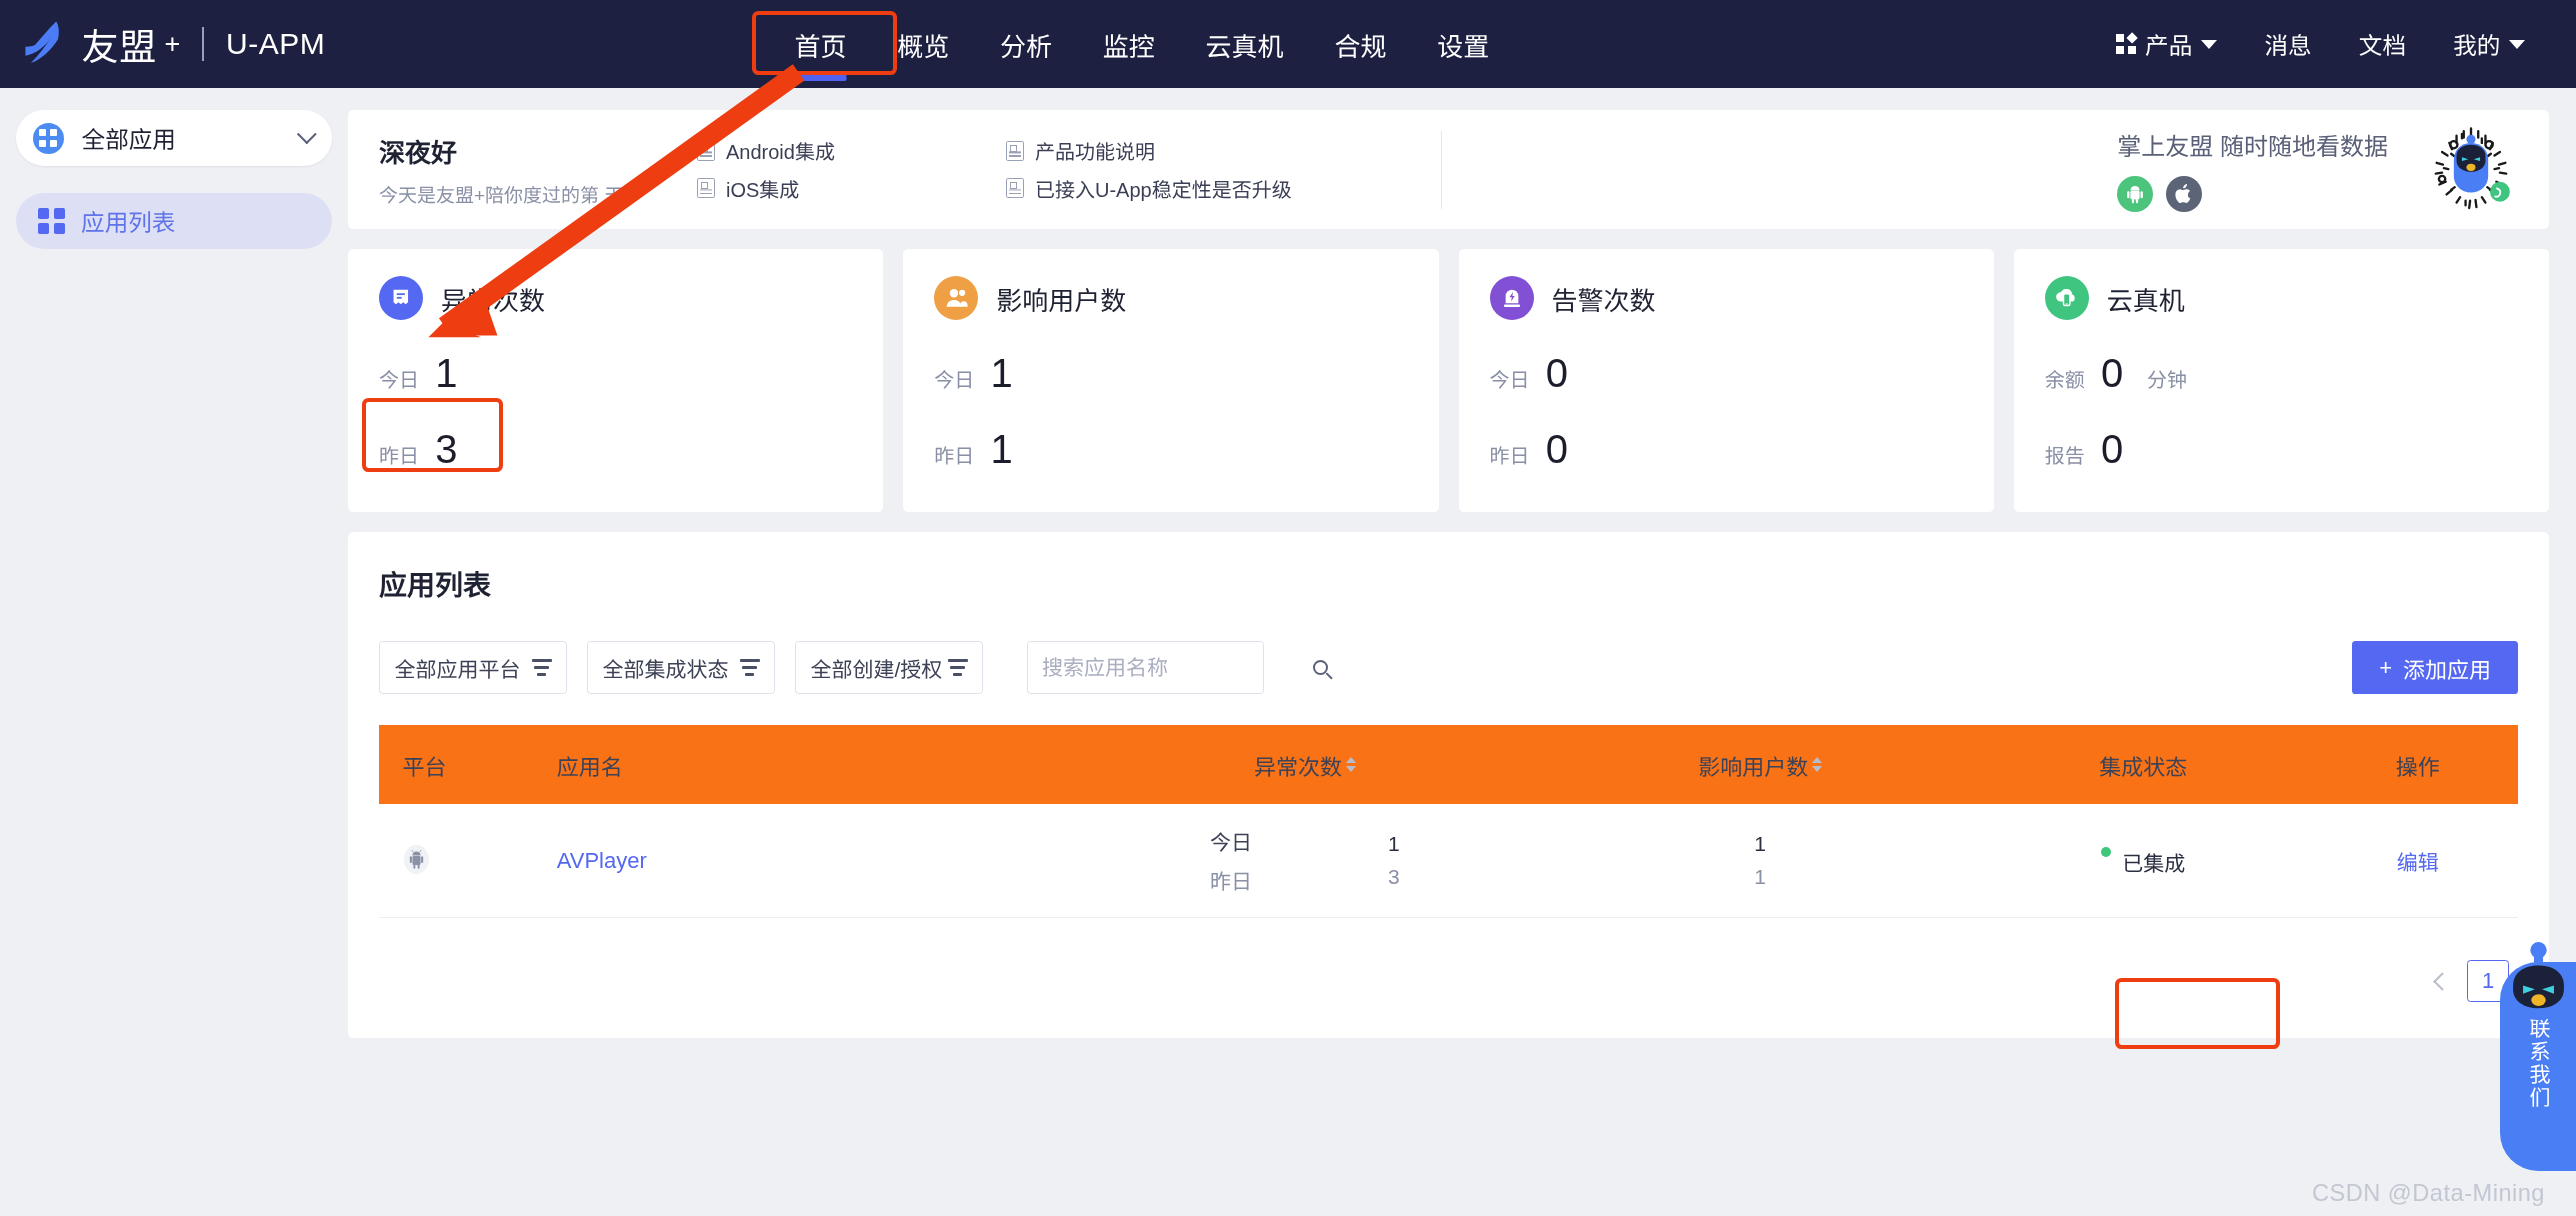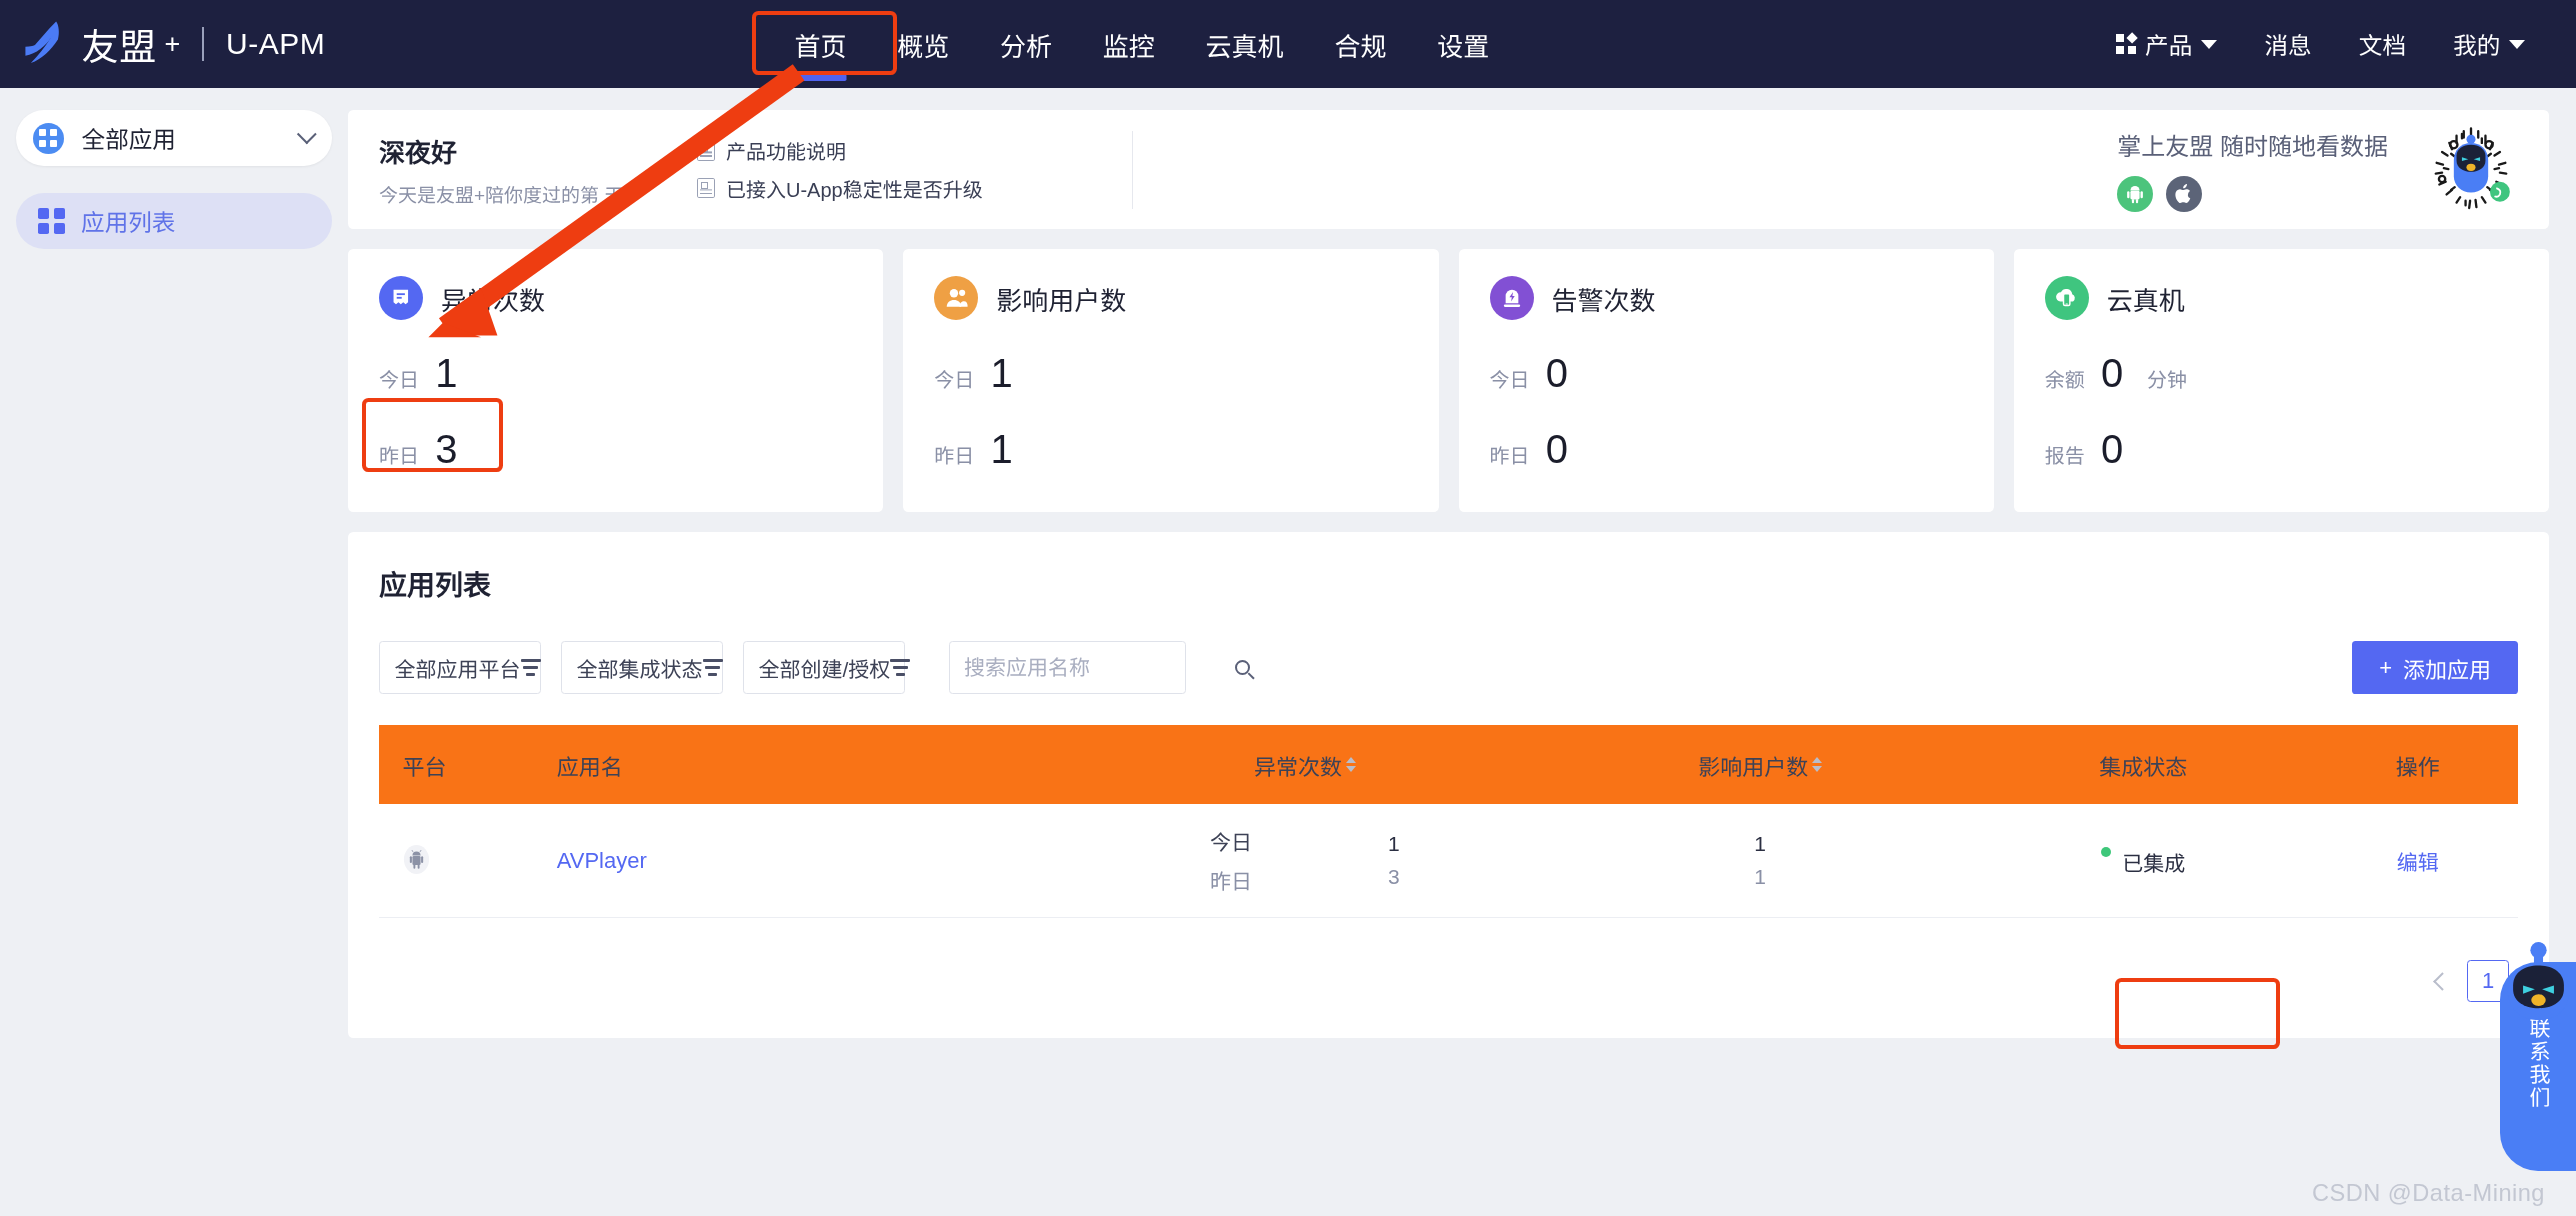--- a/index.html
+++ b/index.html
@@ -145,21 +145,21 @@
   .stat-lbl { font-size: 20px; color: #8a90a6; }
   .stat-val { font-size: 40px; color: #1b1d2b; font-weight: 300; }
   .stat-unit { font-size: 20px; color: #8a90a6; margin-left: 7.3px; }
 
   
   .panel { margin-top: 20px; background: #fff; border-radius: 5.4px; padding: 31px 31px 36px 31px;
            min-height: 472px; }
   .panel-title { font-size: 28px; color: #1f2233; font-weight: 700; }
   .toolbar { display: flex; align-items: center; gap: 20px; margin-top: 38px; }
   .filter-box {
-    width: 162px; height: 53px; border: 0.9px solid #dfe2ea; border-radius: 3.6px;
+    width: 188px; height: 53px; border: 0.9px solid #dfe2ea; border-radius: 3.6px;
     display: flex; align-items: center; padding: 0 14.5px; cursor: pointer;
     justify-content: space-between;
   }
   .filter-box .t { font-size: 21px; color: #3d4256; white-space: nowrap; }
   .filt-ico { display: flex; flex-direction: column; gap: 3.6px; align-items: center; }
   .filt-ico i { height: 3.6px; background: #4a4f66; display: block; border-radius: 0.9px; }
   .filt-ico i:nth-child(1) { width: 20px; }
   .filt-ico i:nth-child(2) { width: 14.5px; }
   .filt-ico i:nth-child(3) { width: 9px; }
   .search-box {
@@ -336,20 +336,30 @@
     </div>
 
     <div class="main">
 
       <div class="card banner">
         <div class="greet-col">
           <div class="greet-title">深夜好</div>
           <div class="greet-sub">今天是友盟+陪你度过的第  天</div>
         </div>
 
+        <div class="links-col">
+          <div class="link-row">
+            <span class="book-ico"></span>
+            <span>Android集成</span>
+          </div>
+          <div class="link-row">
+            <span class="book-ico"></span>
+            <span>iOS集成</span>
+          </div>
+        </div>
 
         <div class="links-col wide">
           <div class="link-row">
             <span class="book-ico"></span>
             <span>产品功能说明</span>
           </div>
           <div class="link-row">
             <span class="book-ico"></span>
             <span>已接入U-App稳定性是否升级</span>
           </div>

